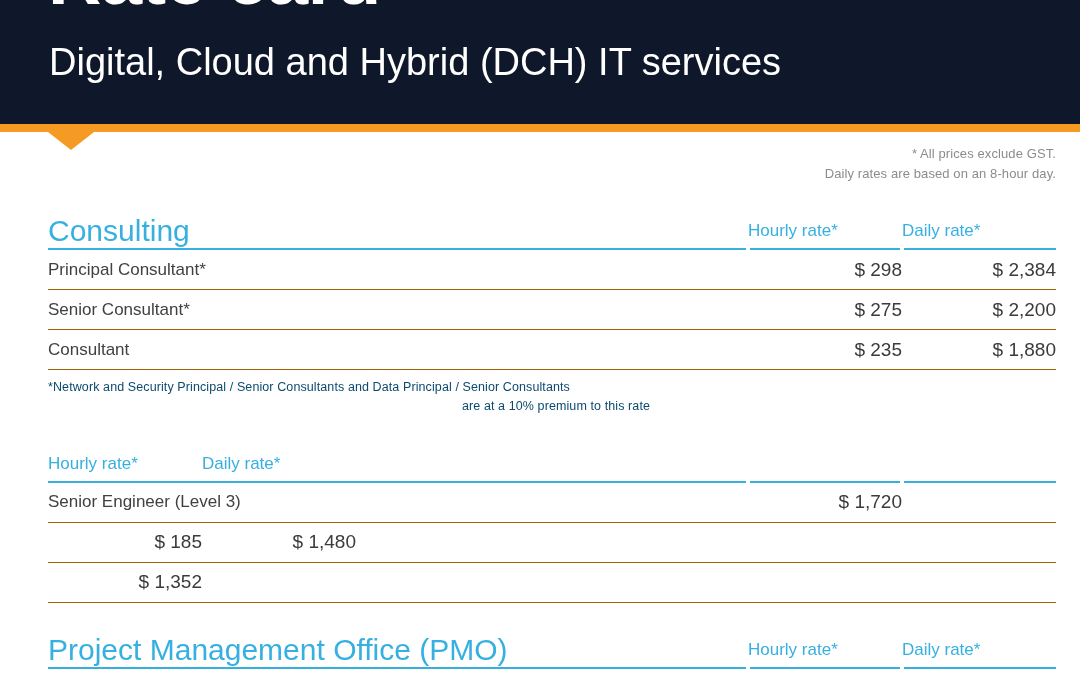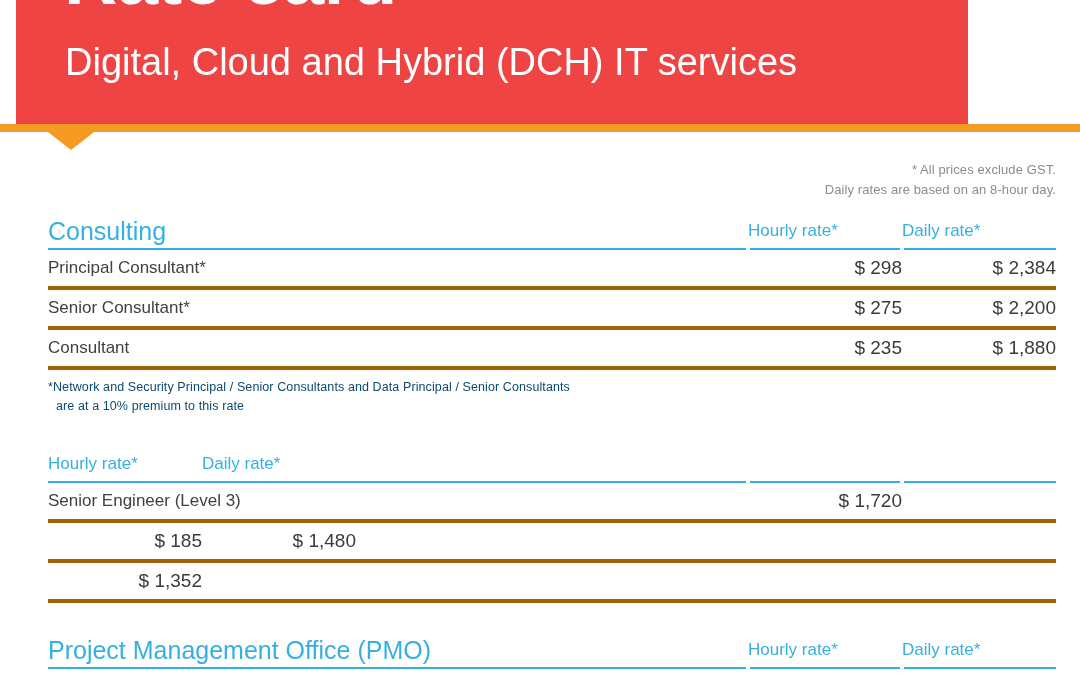--- a/index.html
+++ b/index.html
@@ -15,24 +15,24 @@
   #page {
     position: relative;
     width: 1080px;
     height: 675px;
     background: #ffffff;
   }
 
   
   .header-band {
     position: absolute;
-    top: 0; left: 16px;
-    width: 952px;
+    top: 0; left: 0;
+    width: 1080px;
     height: 124px;
-    background: #ef4444;
+    background: #0f172a;
     overflow: hidden;
   }
 
   .header-title {
     position: absolute;
     left: 48px;
     top: -58px;
     font-size: 74px;
     font-weight: bold;
     color: #ffffff;
@@ -66,21 +66,21 @@
     left: 48px;
     width: 0; height: 0;
     border-left: 23px solid transparent;
     border-right: 23px solid transparent;
     border-top: 18px solid #f59a23;
   }
 
   
   .top-note {
     position: absolute;
-    top: 160px;
+    top: 144px;
     right: 24px;
     width: 520px;
     text-align: right;
     font-size: 13px;
     color: #8c8c8c;
     line-height: 1.5;
     letter-spacing: 0.1px;
   }
 
   
@@ -95,21 +95,21 @@
   .section.gap-before { margin-top: 28px; }
 
   .section-head {
     display: flex;
     align-items: flex-end;
     height: 34px;
   }
 
   .section-title {
     flex: 0 0 700px;
-    font-size: 25px;
+    font-size: 30px;
     color: #36b0e0;
     font-weight: 400;
     line-height: 30px;
     white-space: nowrap;
   }
 
   .col-head {
     flex: 0 0 154px;
     text-align: left;
     font-size: 17px;
@@ -125,21 +125,21 @@
     gap: 4px;
   }
   .head-rule .seg-a { flex: 0 0 698px; height: 2px; background: #36b0e0; }
   .head-rule .seg-b { flex: 0 0 150px; height: 2px; background: #36b0e0; }
   .head-rule .seg-c { flex: 1 1 auto;  height: 2px; background: #36b0e0; }
 
   .row {
     display: flex;
     align-items: center;
     height: 40px;
-    border-bottom: 4px solid #a16207;
+    border-bottom: 1px solid #a16207;
   }
 
   .row-label {
     flex: 0 0 700px;
     font-size: 17px;
     color: #414141;
     white-space: nowrap;
   }
 
   .row-val {
@@ -150,21 +150,21 @@
     white-space: nowrap;
   }
 
   .footnote {
     margin-top: 8px;
     font-size: 12.5px;
     color: #0c4a6e;
     line-height: 1.55;
     letter-spacing: 0.1px;
   }
-  .footnote .ln2 { padding-left: 8px; display: block; }
+  .footnote .ln2 { padding-left: 8px; display: block; text-align: center; }
 </style>
 </head>
 <body>
 
 <div id="page">
 
   <div class="header-band">
     <div class="header-title">Rate card</div>
     <div class="header-subtitle">Digital, Cloud and Hybrid (DCH) IT services</div>
   </div>

